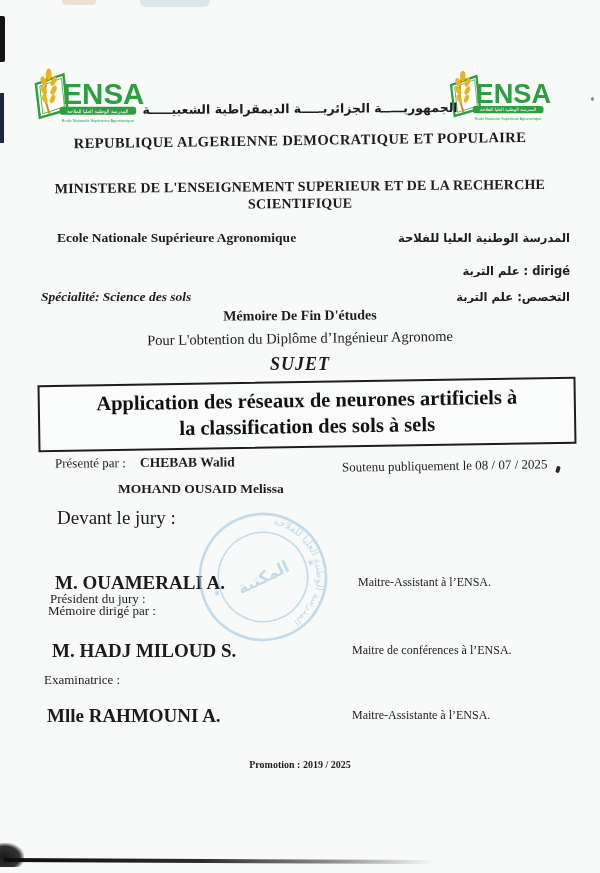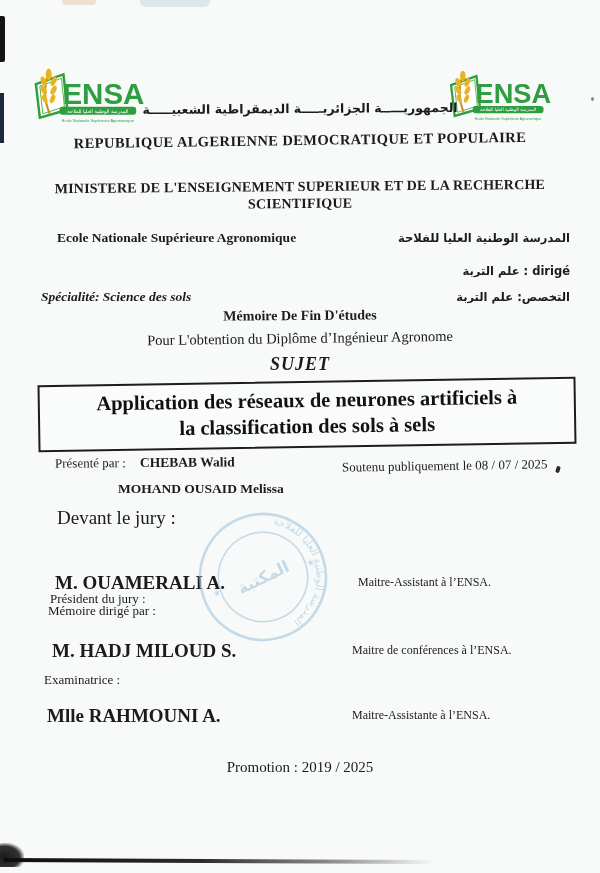--- a/index.html
+++ b/index.html
@@ -66,21 +66,21 @@
   .president-label{top:543px;left:50px;margin-top:48px;}
   .president-name{top:572px;left:55px;}
   .president-title{top:575px;left:358px;}
   .supervisor-label{top:603px;left:48px;}
   .supervisor-name{top:640px;left:52px;text-align:center;}
   .supervisor-title{top:643px;left:352px;}
   .examiner-label{top:672px;left:44px;}
   .examiner-name{top:705px;left:47px;}
   .examiner-title{top:708px;left:352px;}
 
-  .promotion{top:759px;font-size:15px;font-weight:normal;}
+  .promotion{top:759px;font-size:10px;font-weight:bold;}
 
   
   .stamp{top:506px;left:192px;width:142px;height:142px;opacity:0.55;transform:rotate(-18deg);}
 
   
   .edge-mark-1{left:0;top:16px;width:5px;height:46px;background:#141414;border-radius:0 2px 2px 0;}
   .edge-mark-2{left:0;top:93px;width:4px;height:50px;background:#1c2742;}
   .corner-blob{left:0;top:843px;width:24px;height:24px;background:radial-gradient(ellipse at 20% 60%, #1a1a1a 0%, #333 55%, transparent 75%);}
   .bottom-line{left:4px;top:859px;width:430px;height:4px;background:linear-gradient(to right,#0e0e0e,#2a2a2a 45%,#888 75%,transparent 100%);transform:rotate(0.25deg);}
   .top-smudge-1{left:62px;top:0;width:34px;height:5px;background:#ead9c6;opacity:.8;border-radius:0 0 4px 4px;}

